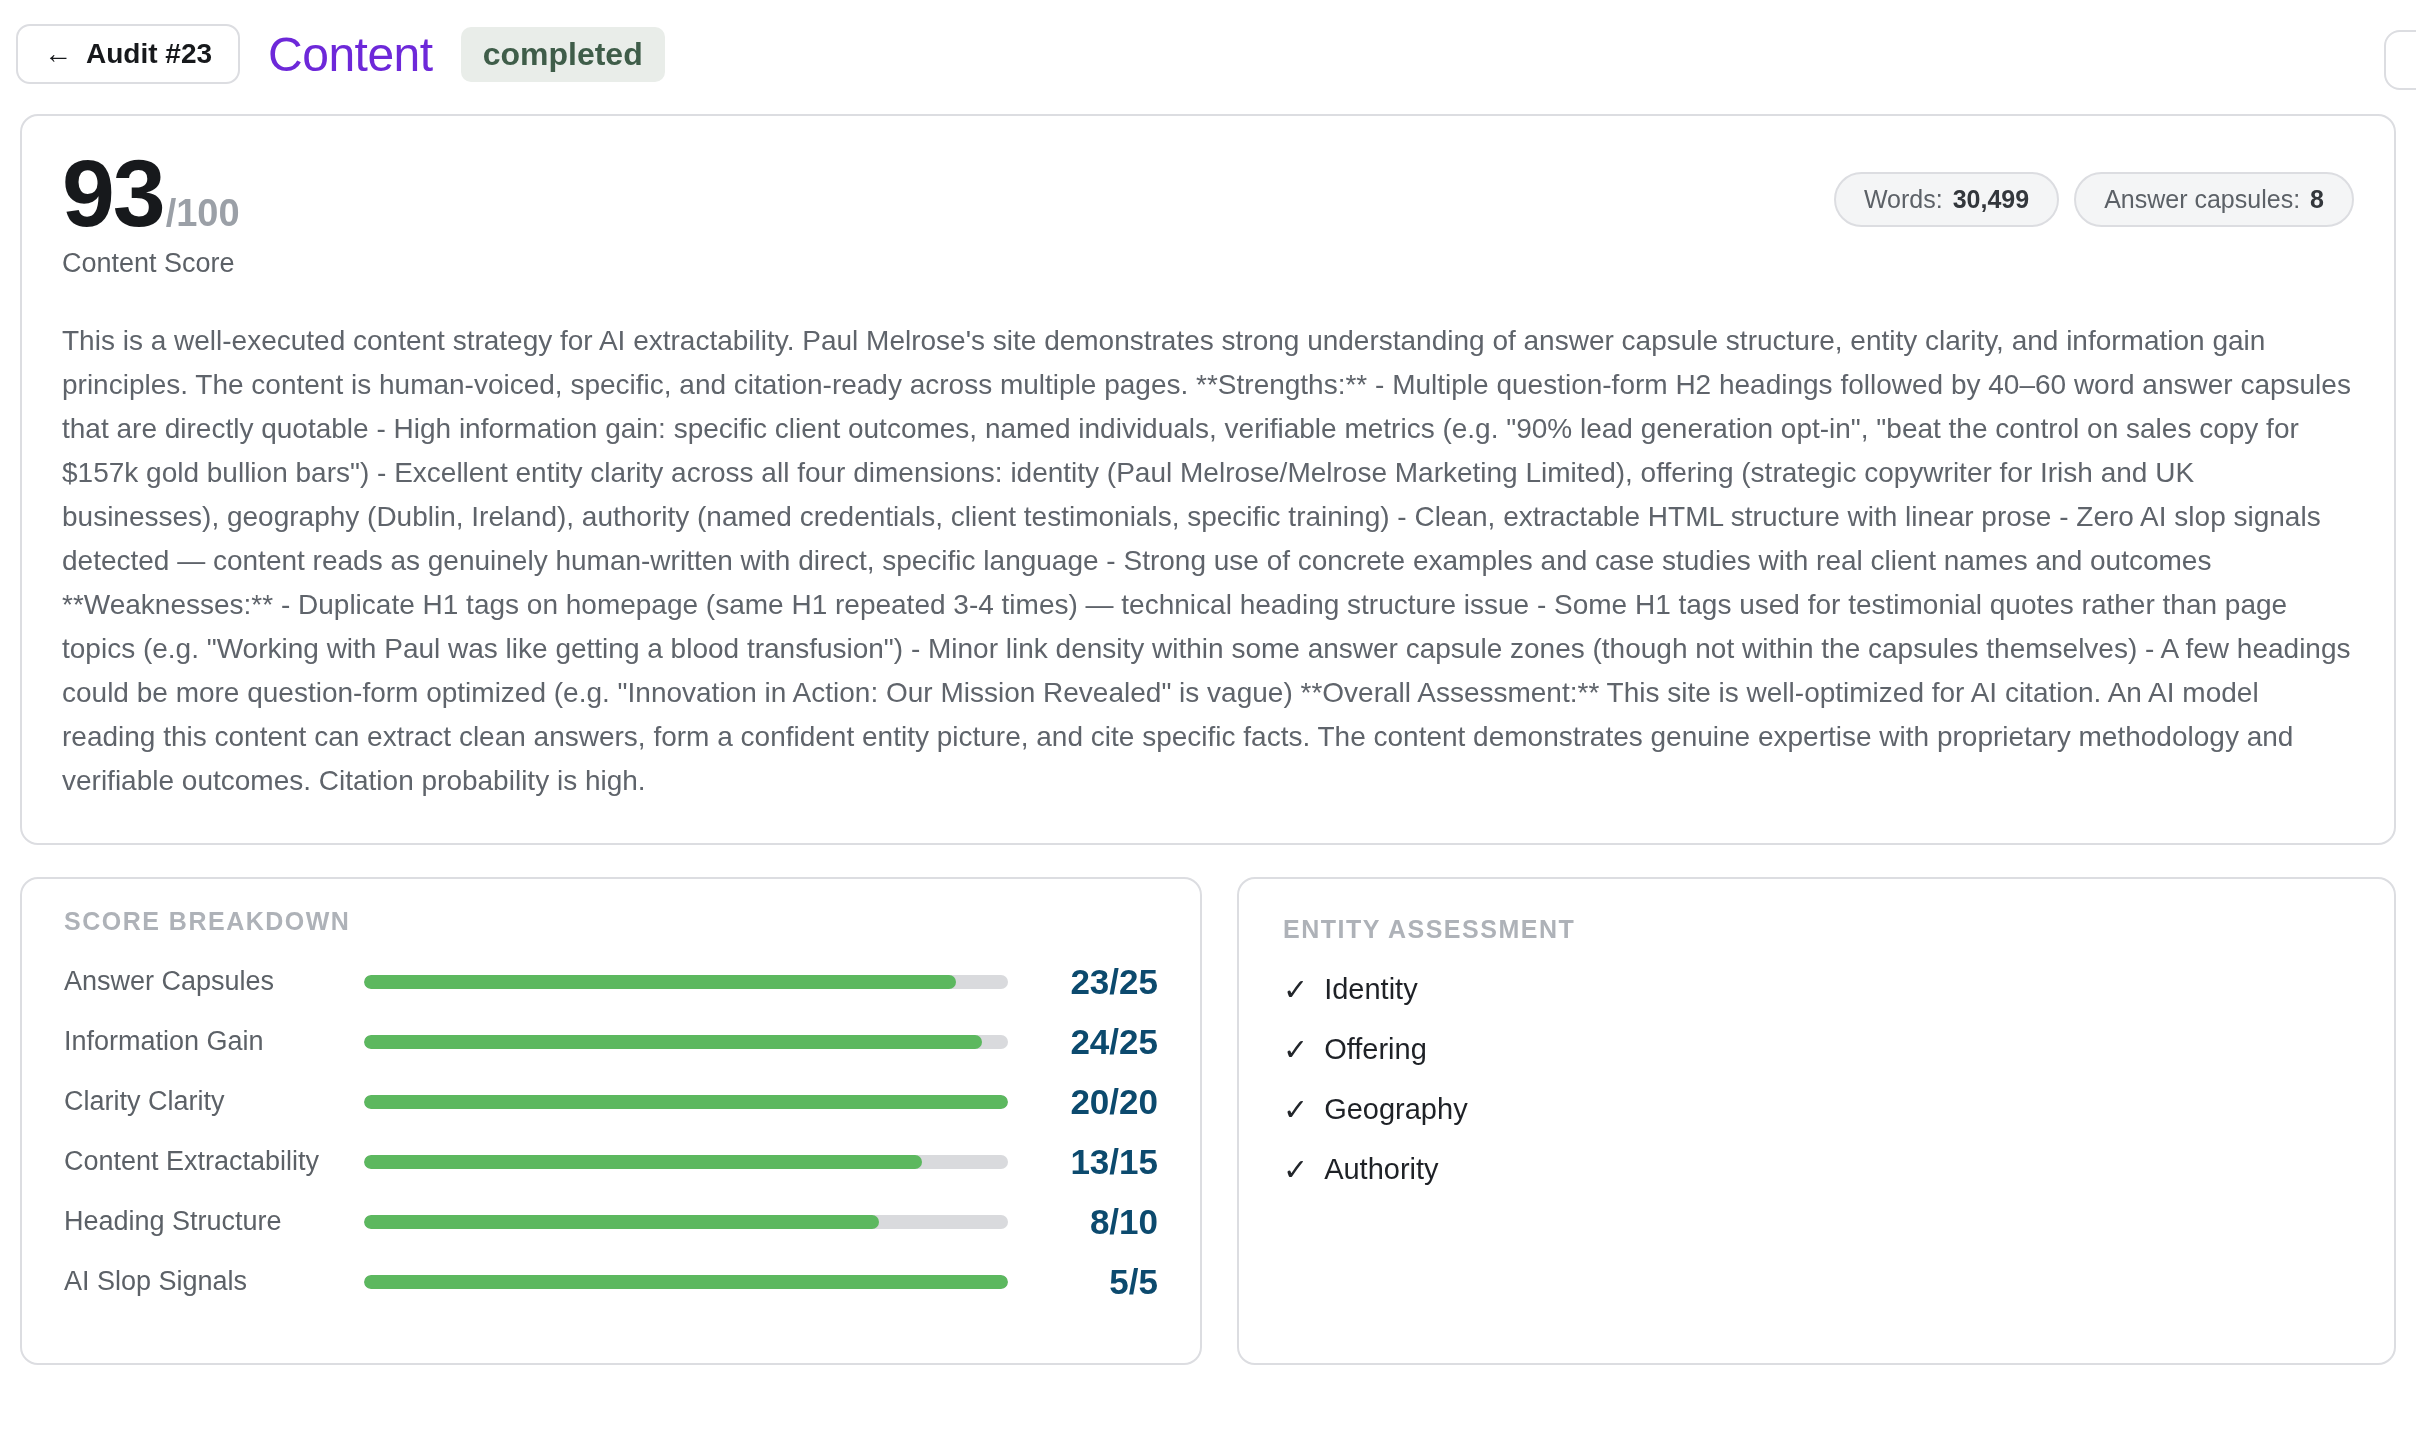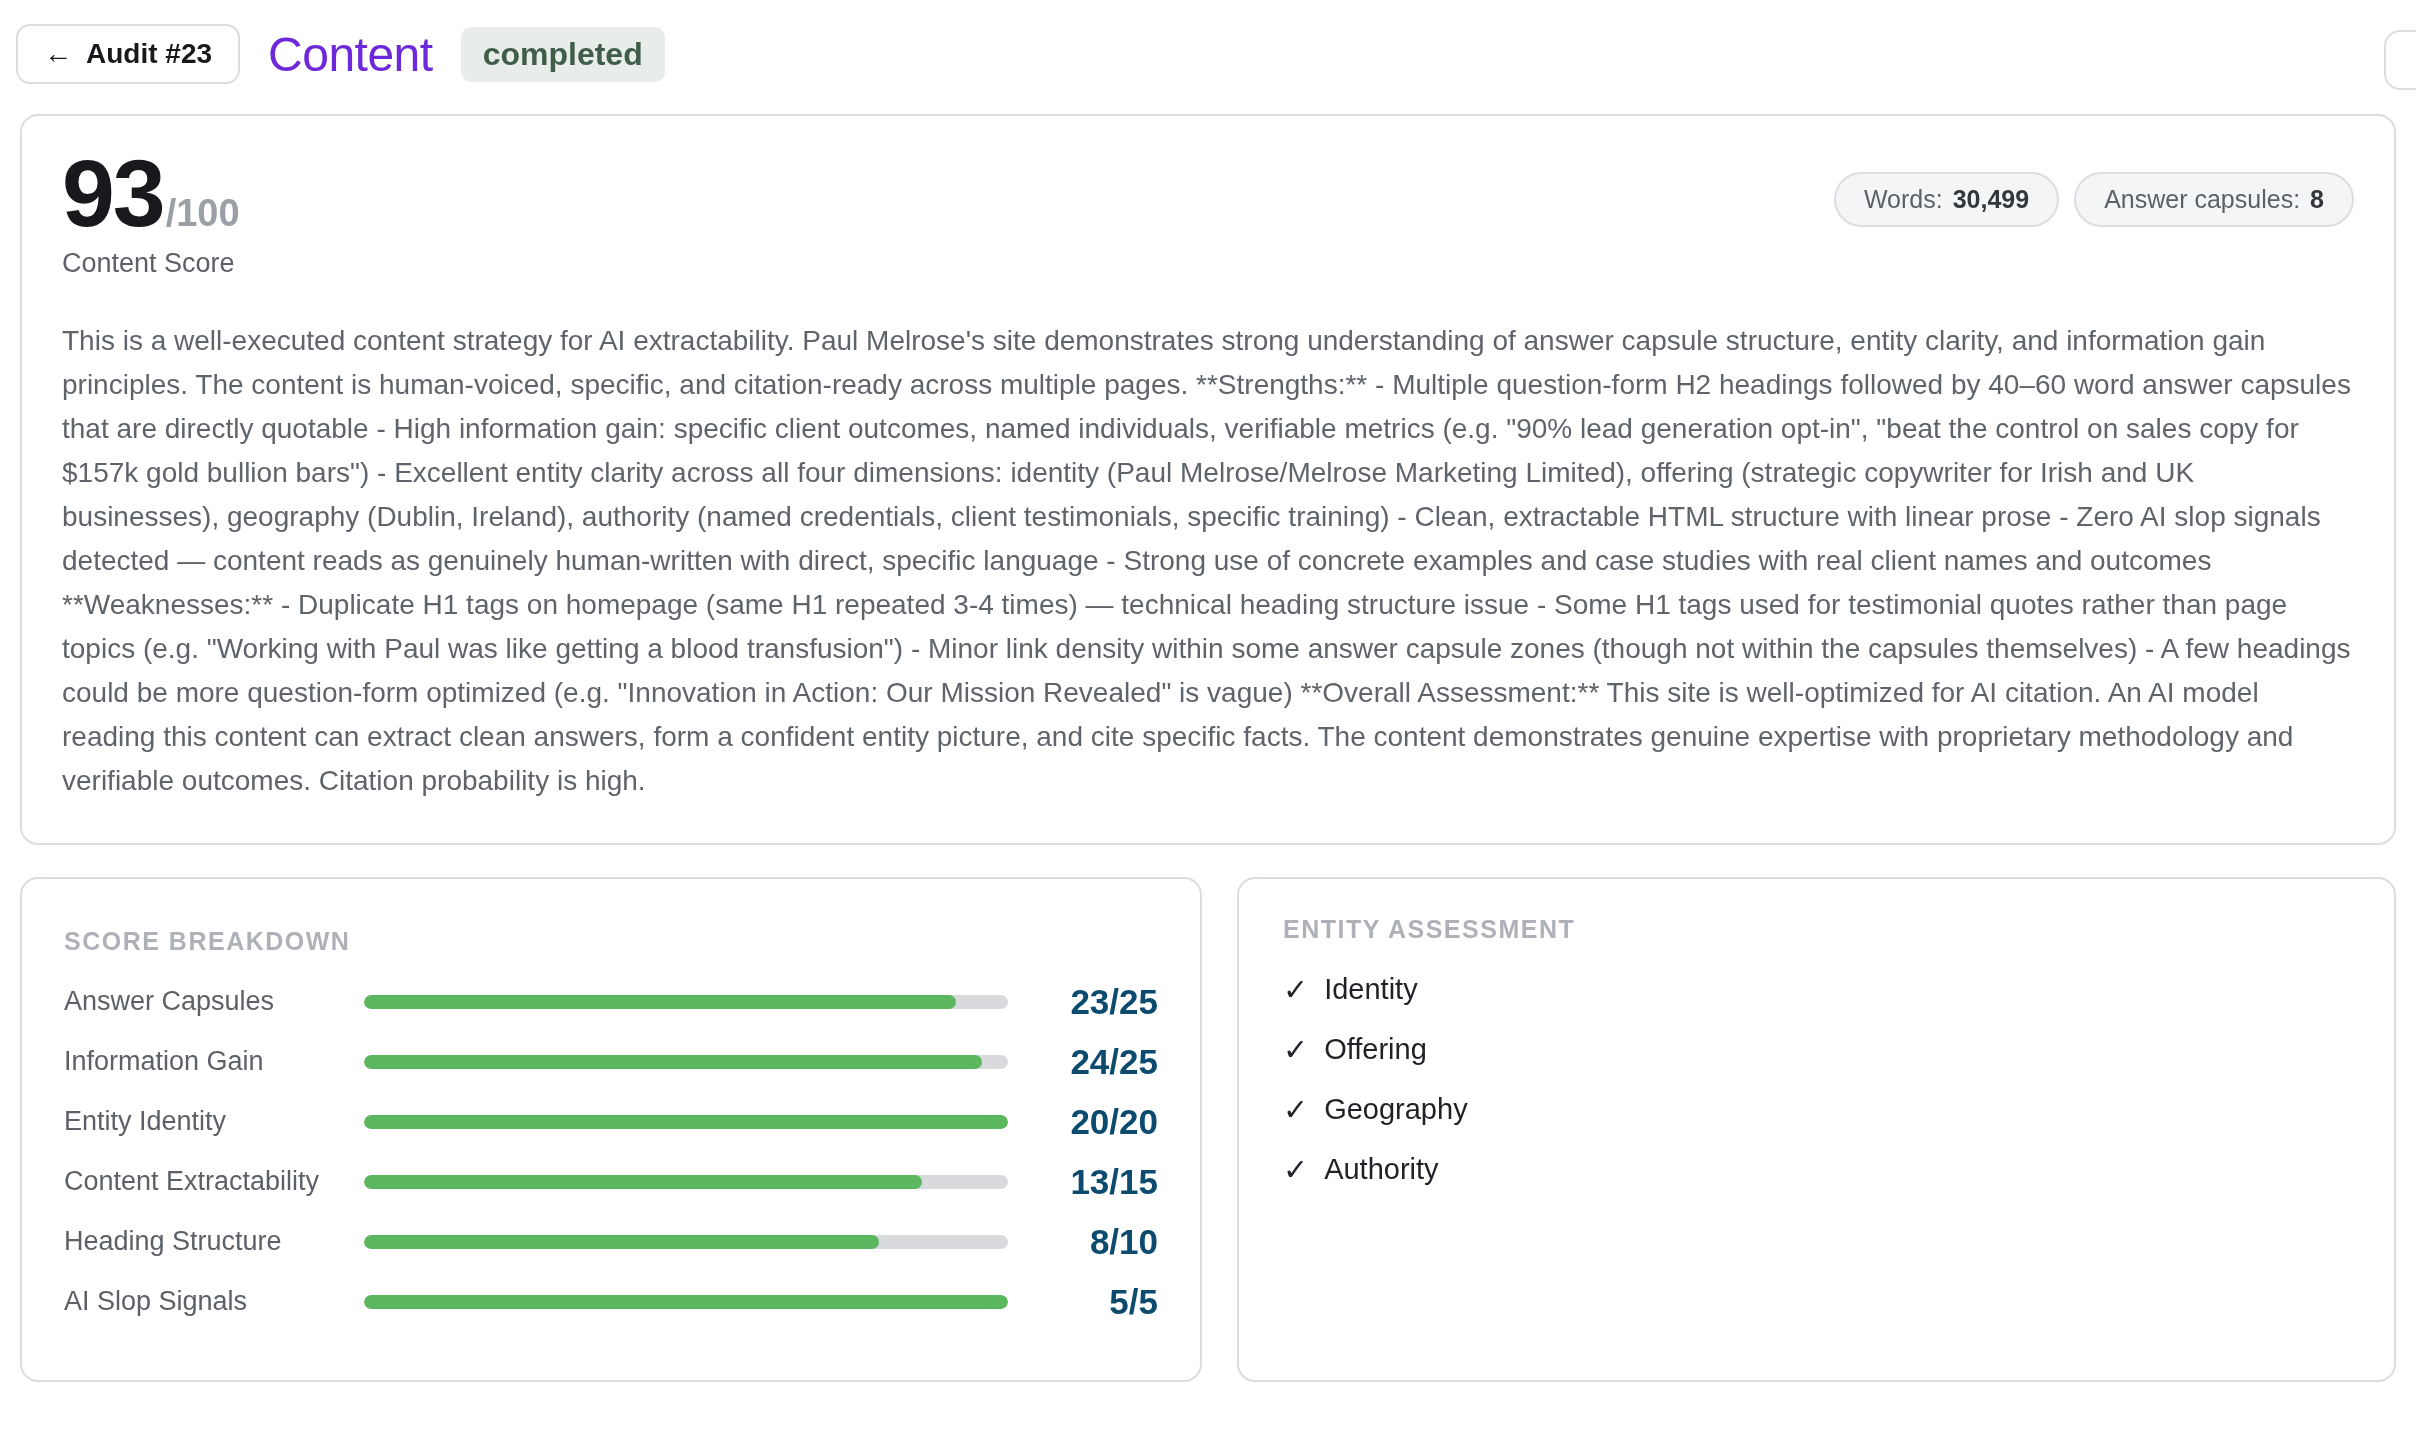--- a/index.html
+++ b/index.html
@@ -113,21 +113,21 @@
   
   .bottom-row {
     display: flex;
     gap: 35px;
     margin: 32px 20px 0 20px;
     align-items: stretch;
   }
   .breakdown-card {
     width: 1182px;
     min-height: 488px;
-    padding: 48px 42px;
+    padding: 28px 42px;
     flex-shrink: 0;
   }
   .entity-card {
     flex: 1;
     min-height: 488px;
     padding: 36px 44px;
   }
   .section-heading {
     font-size: 25px;
     font-weight: 700;
@@ -232,21 +232,21 @@
           <div class="breakdown-value">23/25</div>
         </div>
         <div class="breakdown-row">
           <div class="breakdown-label">Information Gain</div>
           <div class="breakdown-bar-track" style="background: rgb(217, 218, 221);">
             <div class="breakdown-bar-fill" style="width: 96%; background: rgb(92, 184, 95);"></div>
           </div>
           <div class="breakdown-value">24/25</div>
         </div>
         <div class="breakdown-row">
-          <div class="breakdown-label">Entity Identity</div>
+          <div class="breakdown-label">Clarity Clarity</div>
           <div class="breakdown-bar-track" style="background: rgb(217, 218, 221);">
             <div class="breakdown-bar-fill" style="width: 100%; background: rgb(92, 184, 95);"></div>
           </div>
           <div class="breakdown-value">20/20</div>
         </div>
         <div class="breakdown-row">
           <div class="breakdown-label">Content Extractability</div>
           <div class="breakdown-bar-track" style="background: rgb(217, 218, 221);">
             <div class="breakdown-bar-fill" style="width: 86.6667%; background: rgb(92, 184, 95);"></div>
           </div>

